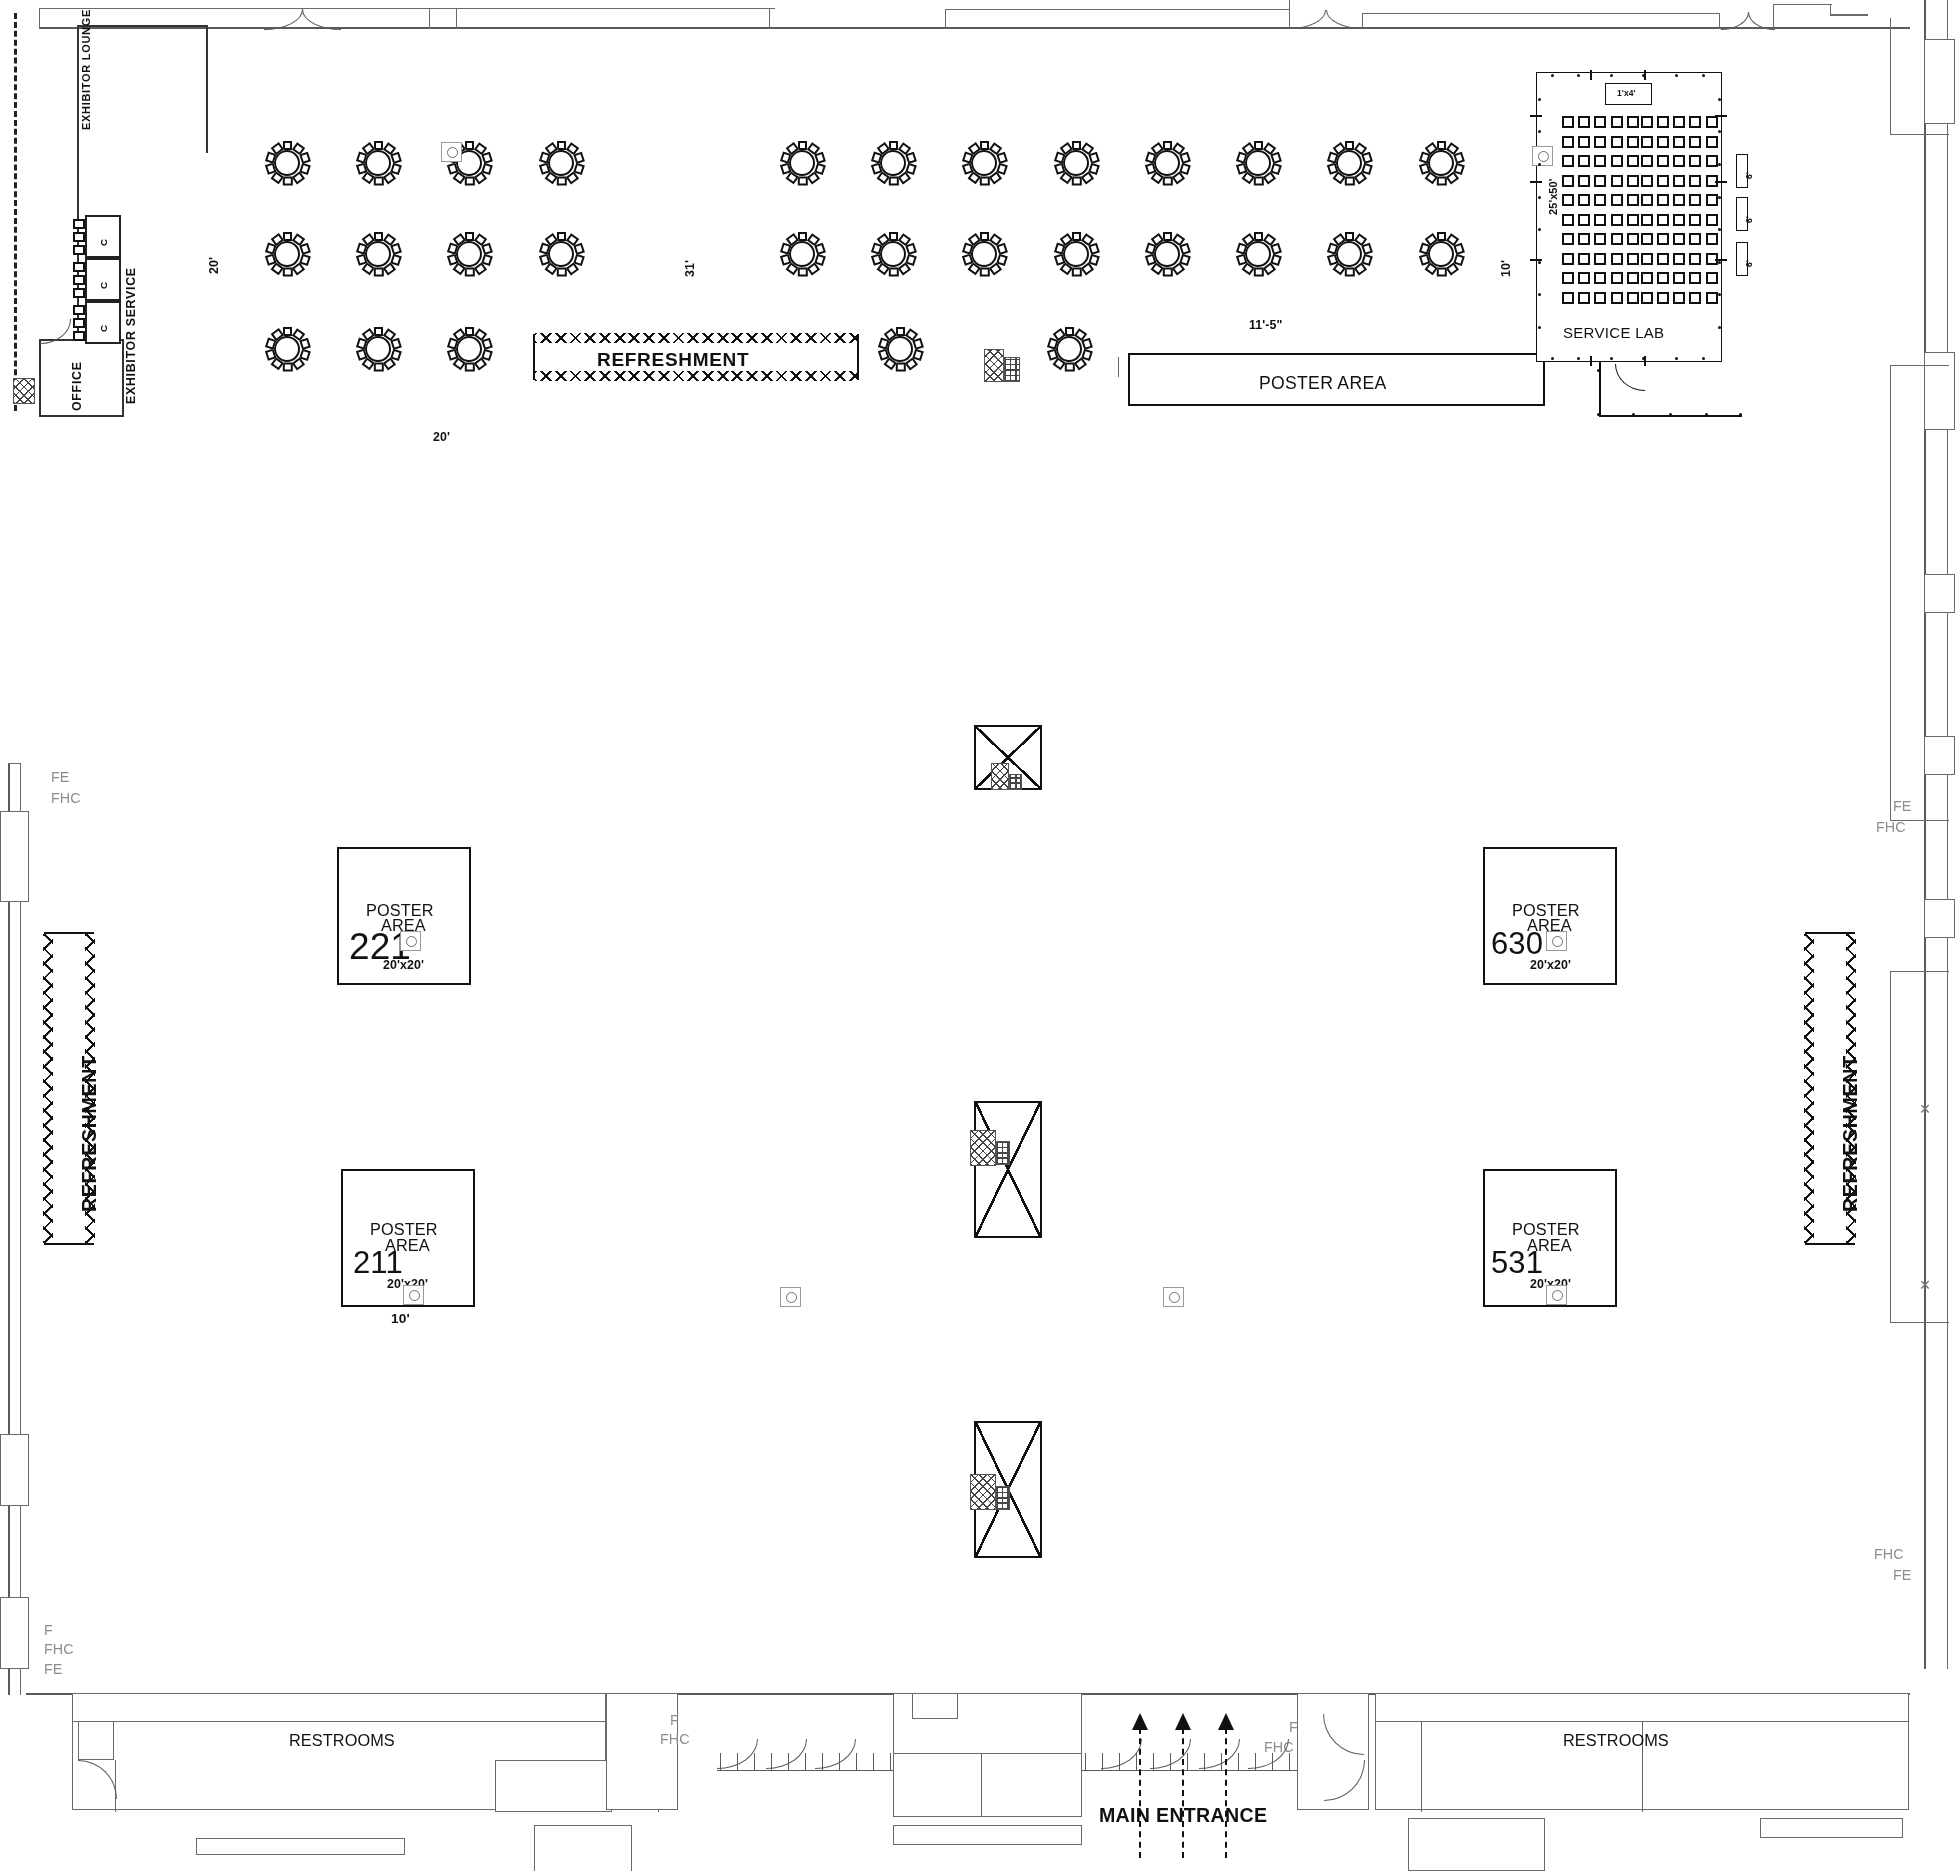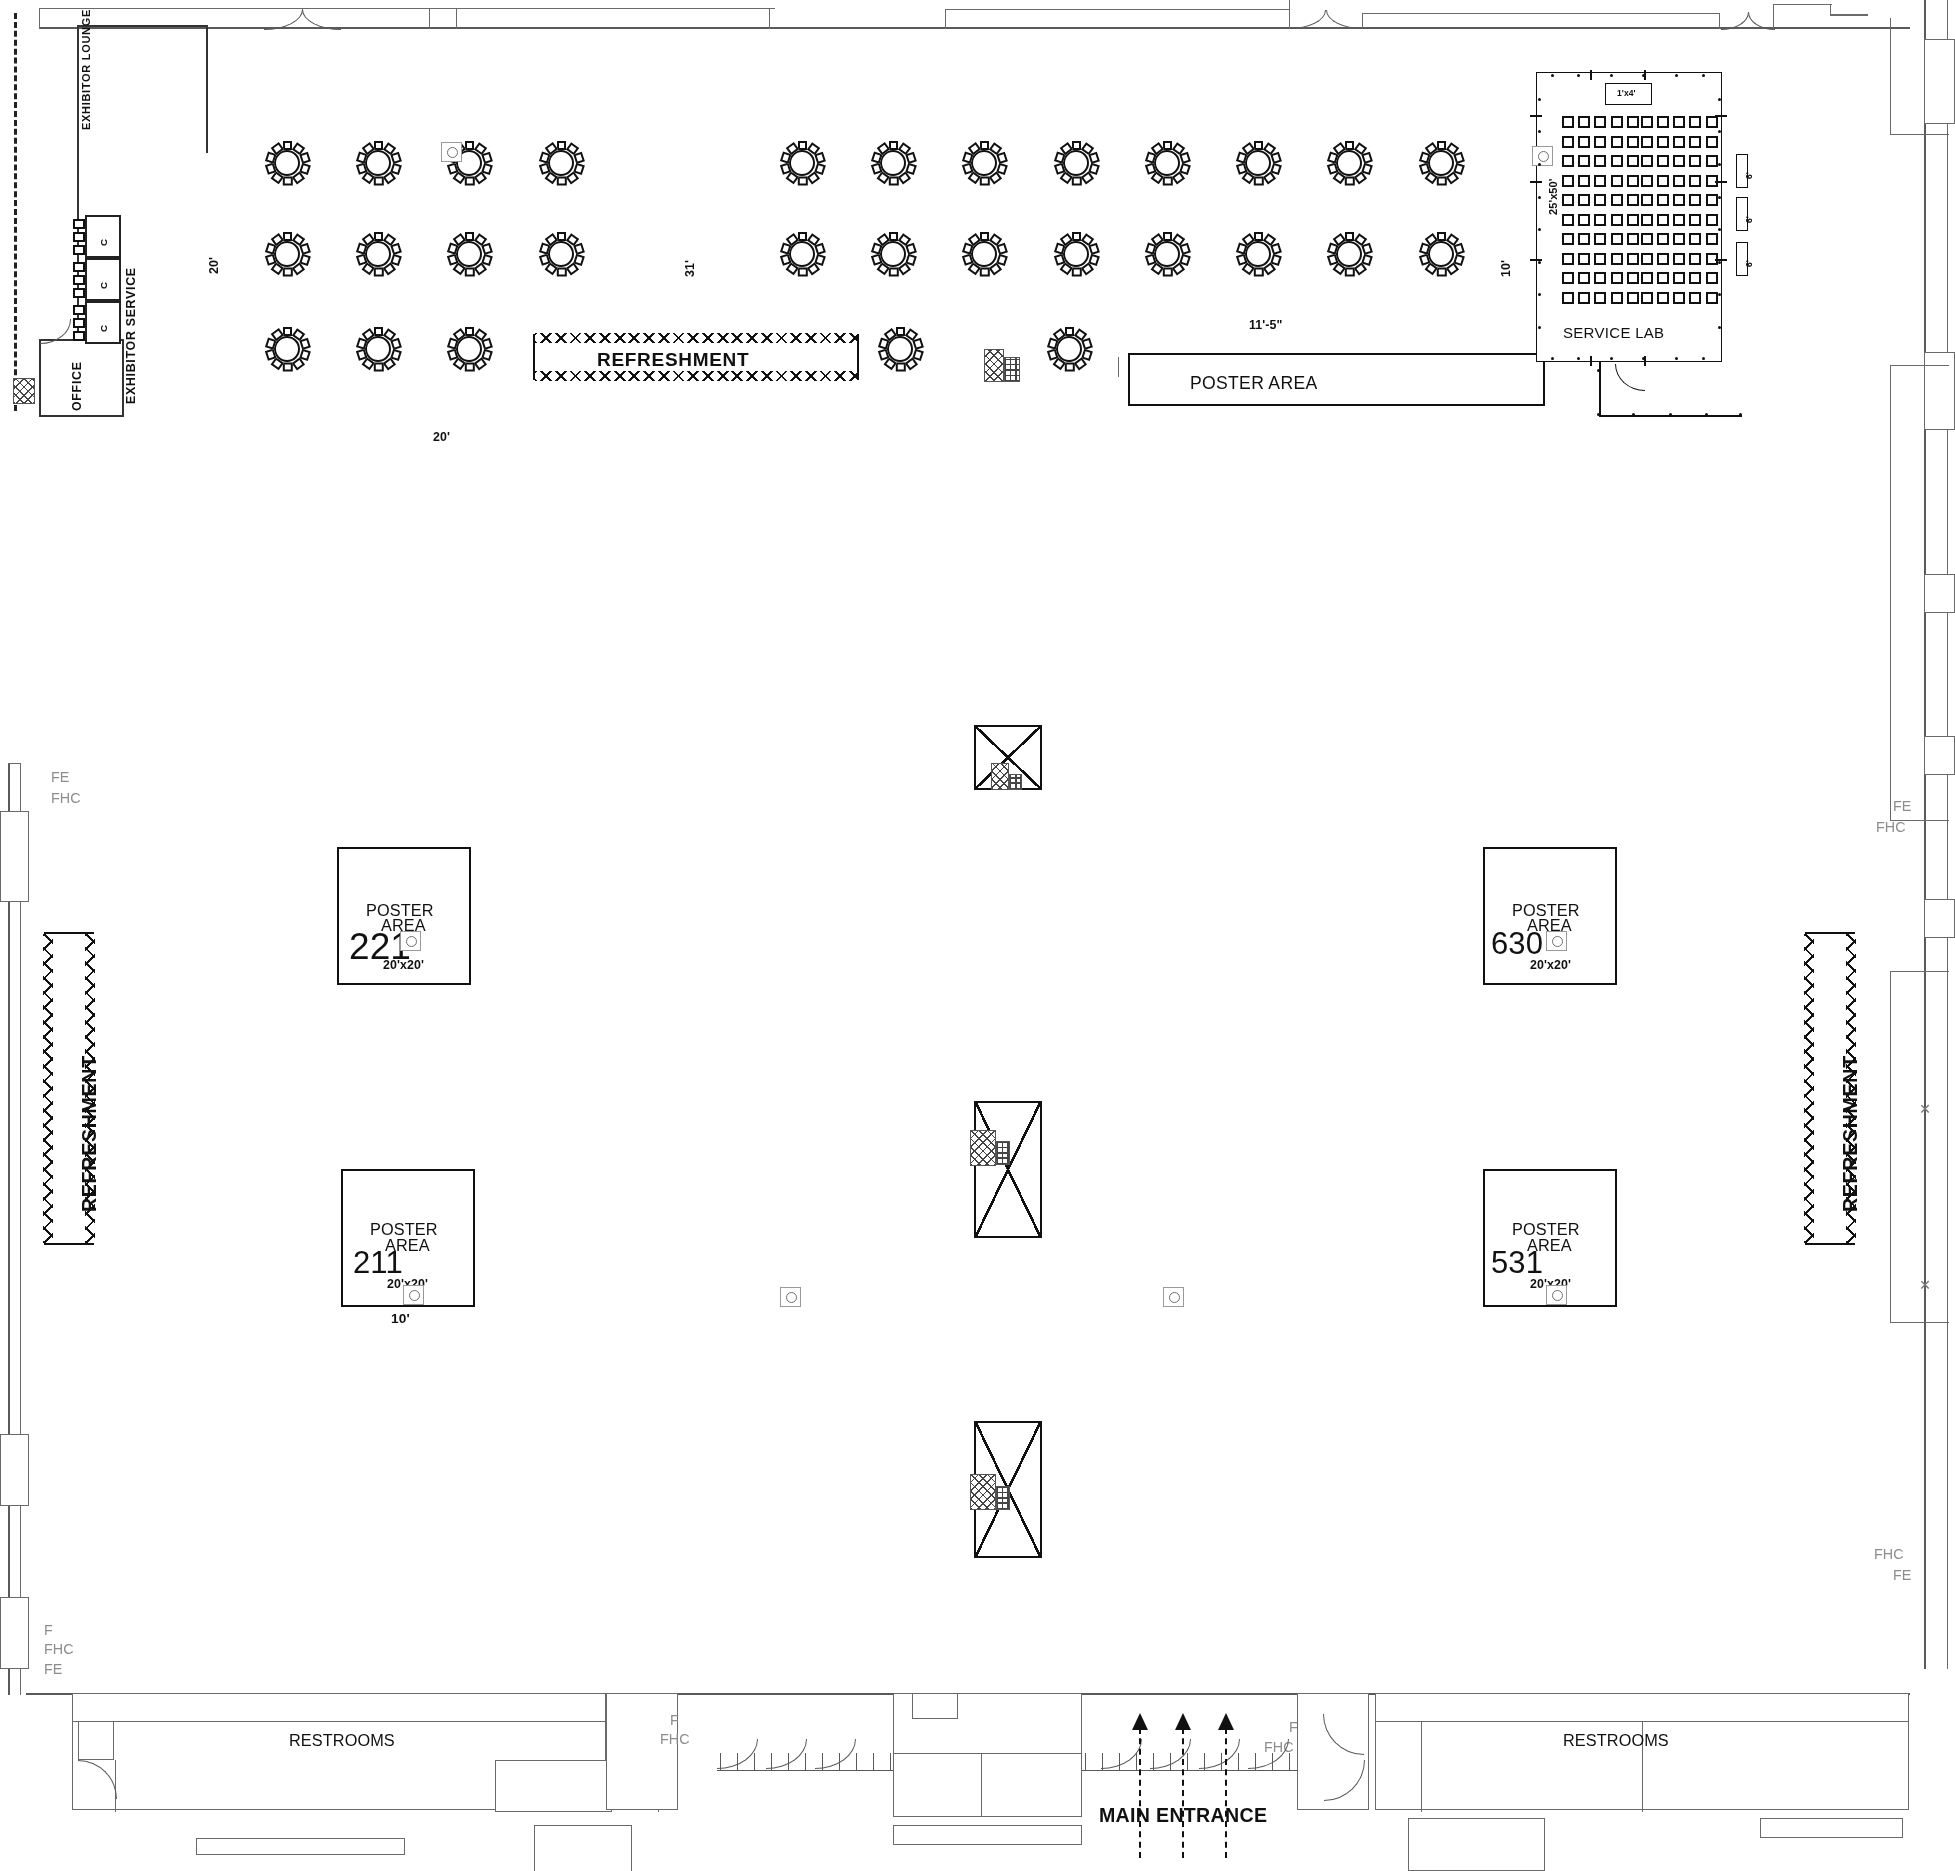--- a/index.html
+++ b/index.html
@@ -685,21 +685,21 @@
   <div class="lbl rot90" style="left:1499px;top:277px;font-size:12.4px;font-weight:700;">10'</div>
   <div class="lbl" style="left:433px;top:430px;font-size:12.4px;font-weight:700;">20'</div>
 
   <div class="zig-h" style="left:533px;top:334px;width:326px;height:46px;"></div>
   <div class="lbl" style="left:597px;top:349px;font-size:19px;font-weight:600;letter-spacing:0.7px;">REFRESHMENT</div>
 
   <div class="hatch" style="left:984px;top:349px;width:19.6px;height:33px;"></div>
   <div class="dots" style="left:1004px;top:357px;width:15.6px;height:25px;"></div>
 
   <div class="box" style="left:1128px;top:353px;width:417px;height:53px;"></div>
-  <div class="lbl" style="left:1190px;top:373px;font-size:17.6px;font-weight:500;letter-spacing:0.3px;">POSTER AREA</div>
+  <div class="lbl" style="left:1259px;top:373px;font-size:17.6px;font-weight:500;letter-spacing:0.3px;">POSTER AREA</div>
   <div class="lbl" style="left:1249px;top:318px;font-size:12.4px;font-weight:700;">11'-5"</div>
   <div class="hair" style="left:1118px;top:357px;width:1.3px;height:19.6px;"></div>
 
   <div class="box thin" style="left:1536px;top:72px;width:186px;height:290px;"></div>
   <div class="box thin" style="left:1605px;top:83px;width:47px;height:22px;border-width:1.3px;"></div>
   <div class="lbl" style="left:1617px;top:88px;font-size:8.5px;font-weight:700;">1'x4'</div>
   <div class="lbl rot90" style="left:1547px;top:215px;font-size:11px;font-weight:700;">25'x50'</div>
   <div class="lbl" style="left:1563px;top:324px;font-size:15px;font-weight:500;letter-spacing:0.3px;">SERVICE LAB</div>
   <div class="ubox" style="left:1532px;top:146px;"></div>
 

